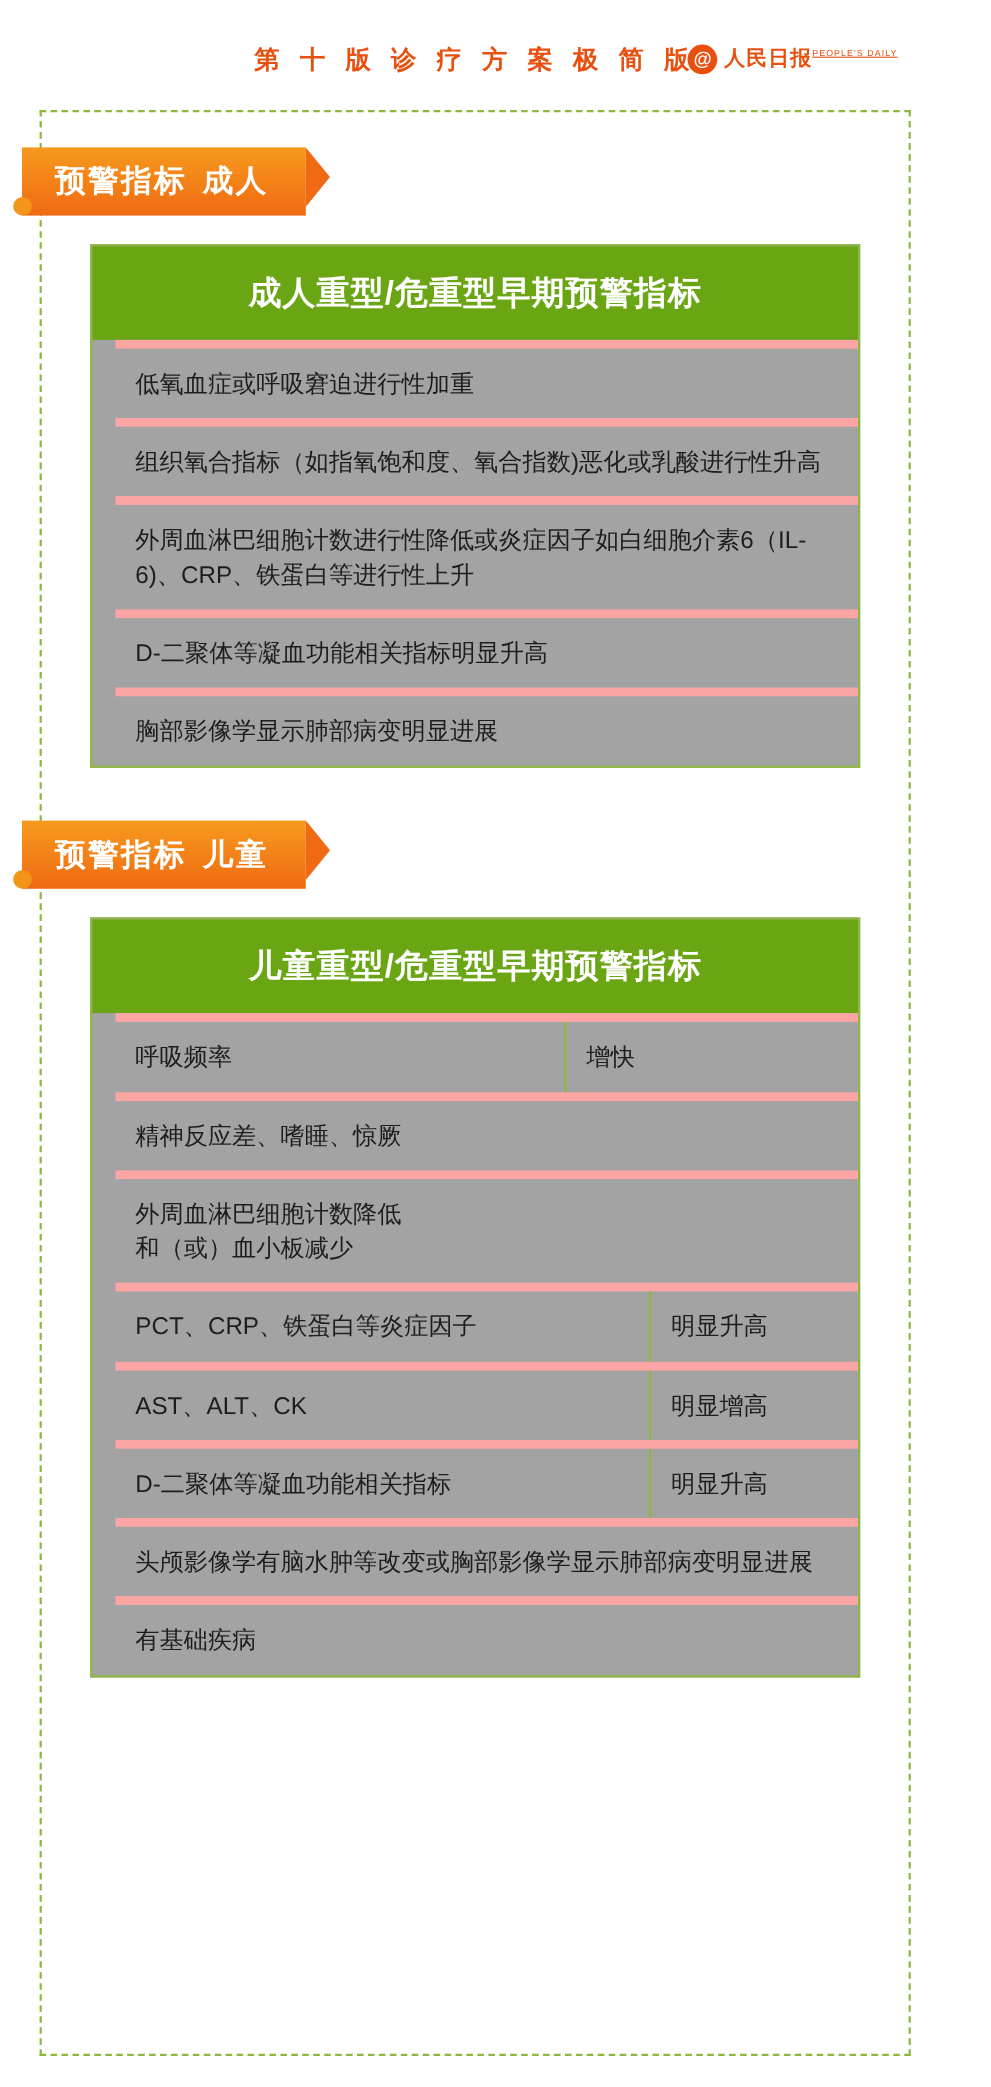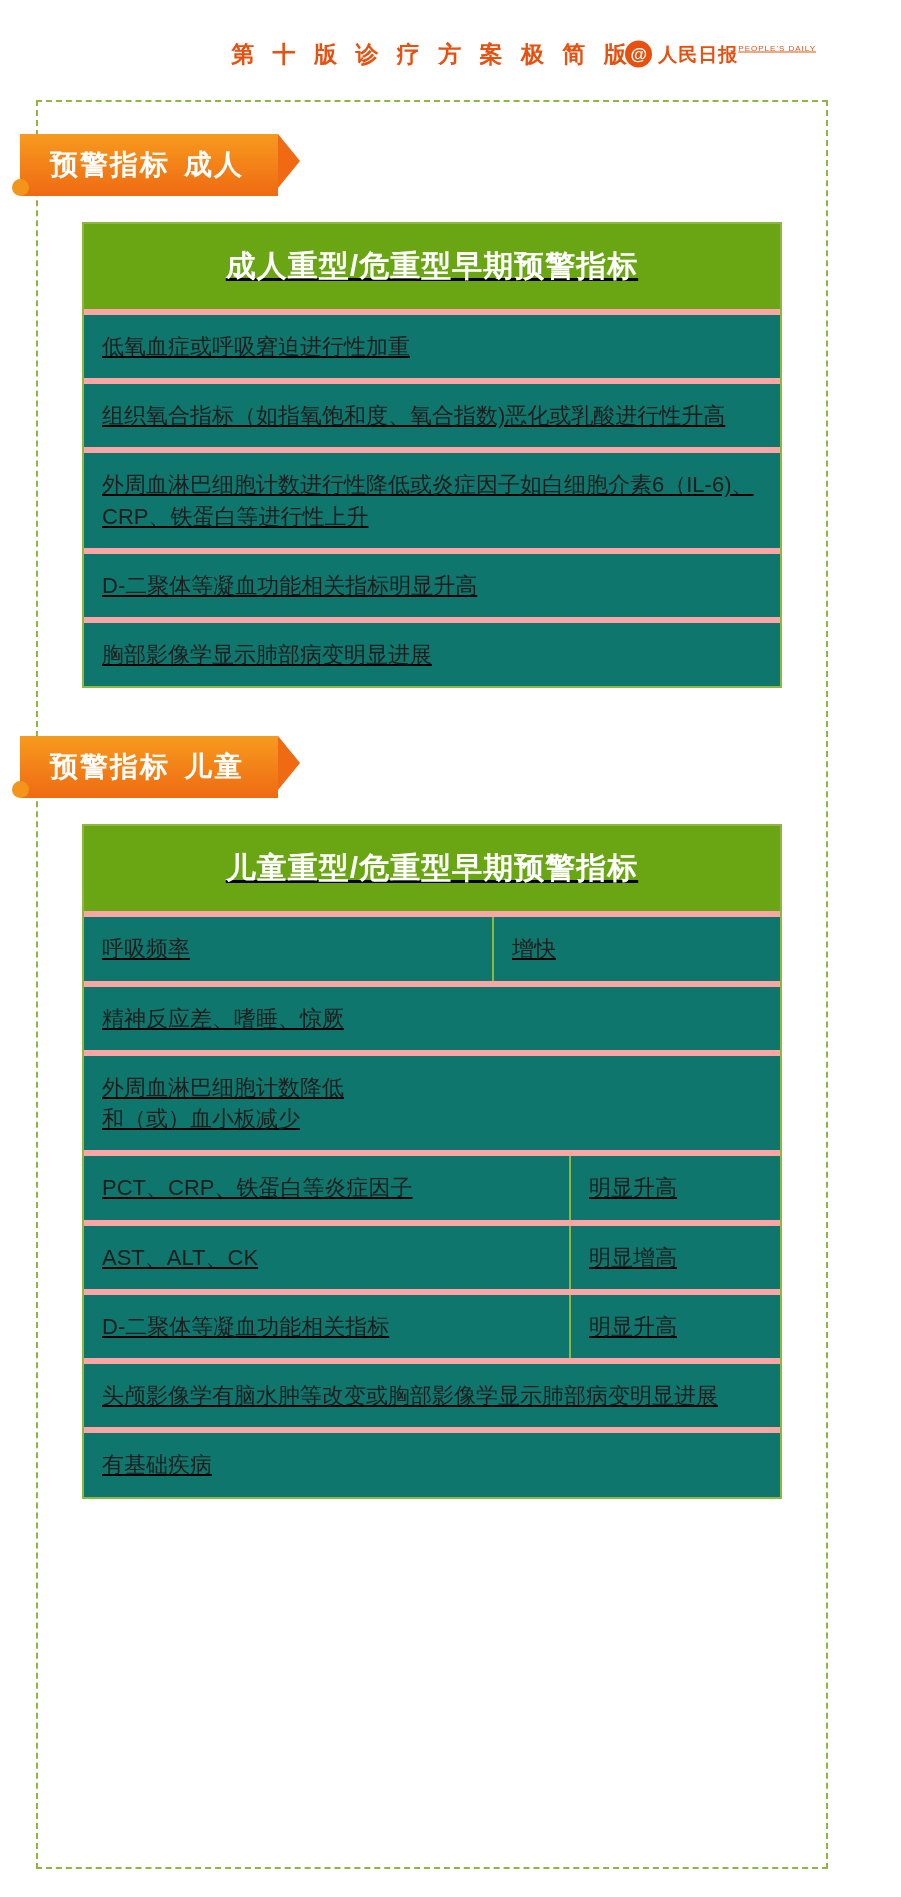--- a/index.html
+++ b/index.html
@@ -133,35 +133,35 @@
     border-left: 22px solid #ef6a12;
   }
   .ribbon .sp { display: inline-block; width: 14px; }
 
   
   .table-block {
     margin: 26px auto 0 auto;
     width: 700px;
     border: 2px solid #8cb83f;
     box-sizing: border-box;
-    background: #0f766e;
-    text-decoration: underline;
+    background: #a3a3a3;
   }
   .table-title {
     background: #6aa513;
     color: #ffffff;
     font-size: 30px;
     font-weight: bold;
     text-align: center;
     padding: 22px 10px;
     letter-spacing: 1px;
   }
   .trow {
     display: flex;
-    border-top: 6px solid #fca5a5;
+    border-top: 8px solid #fca5a5;
+    margin-left: 21px;
   }
   .trow:first-of-type { border-top: none; }
   .tcell {
     padding: 16px 18px;
     font-size: 22px;
     color: #1d1d1d;
     line-height: 1.42;
     box-sizing: border-box;
     flex: 1;
   }

